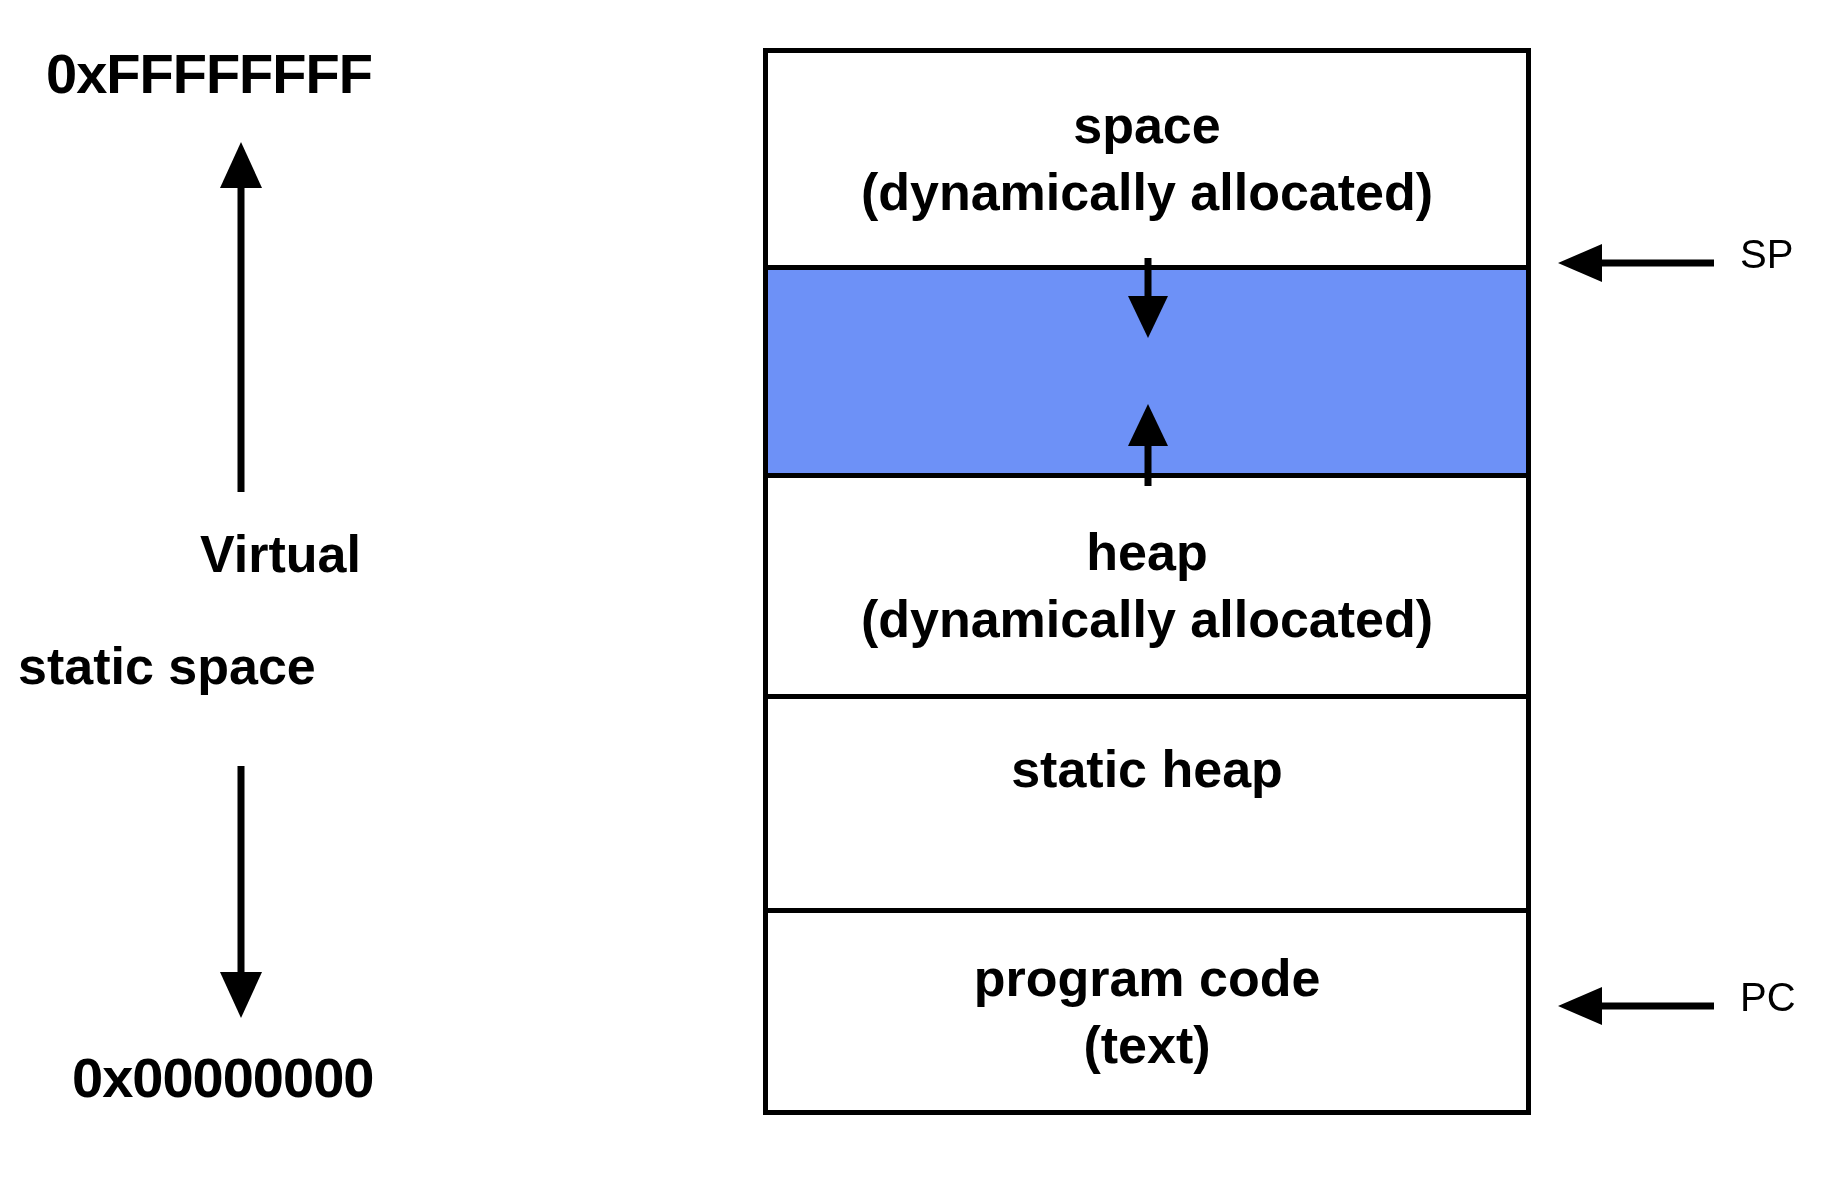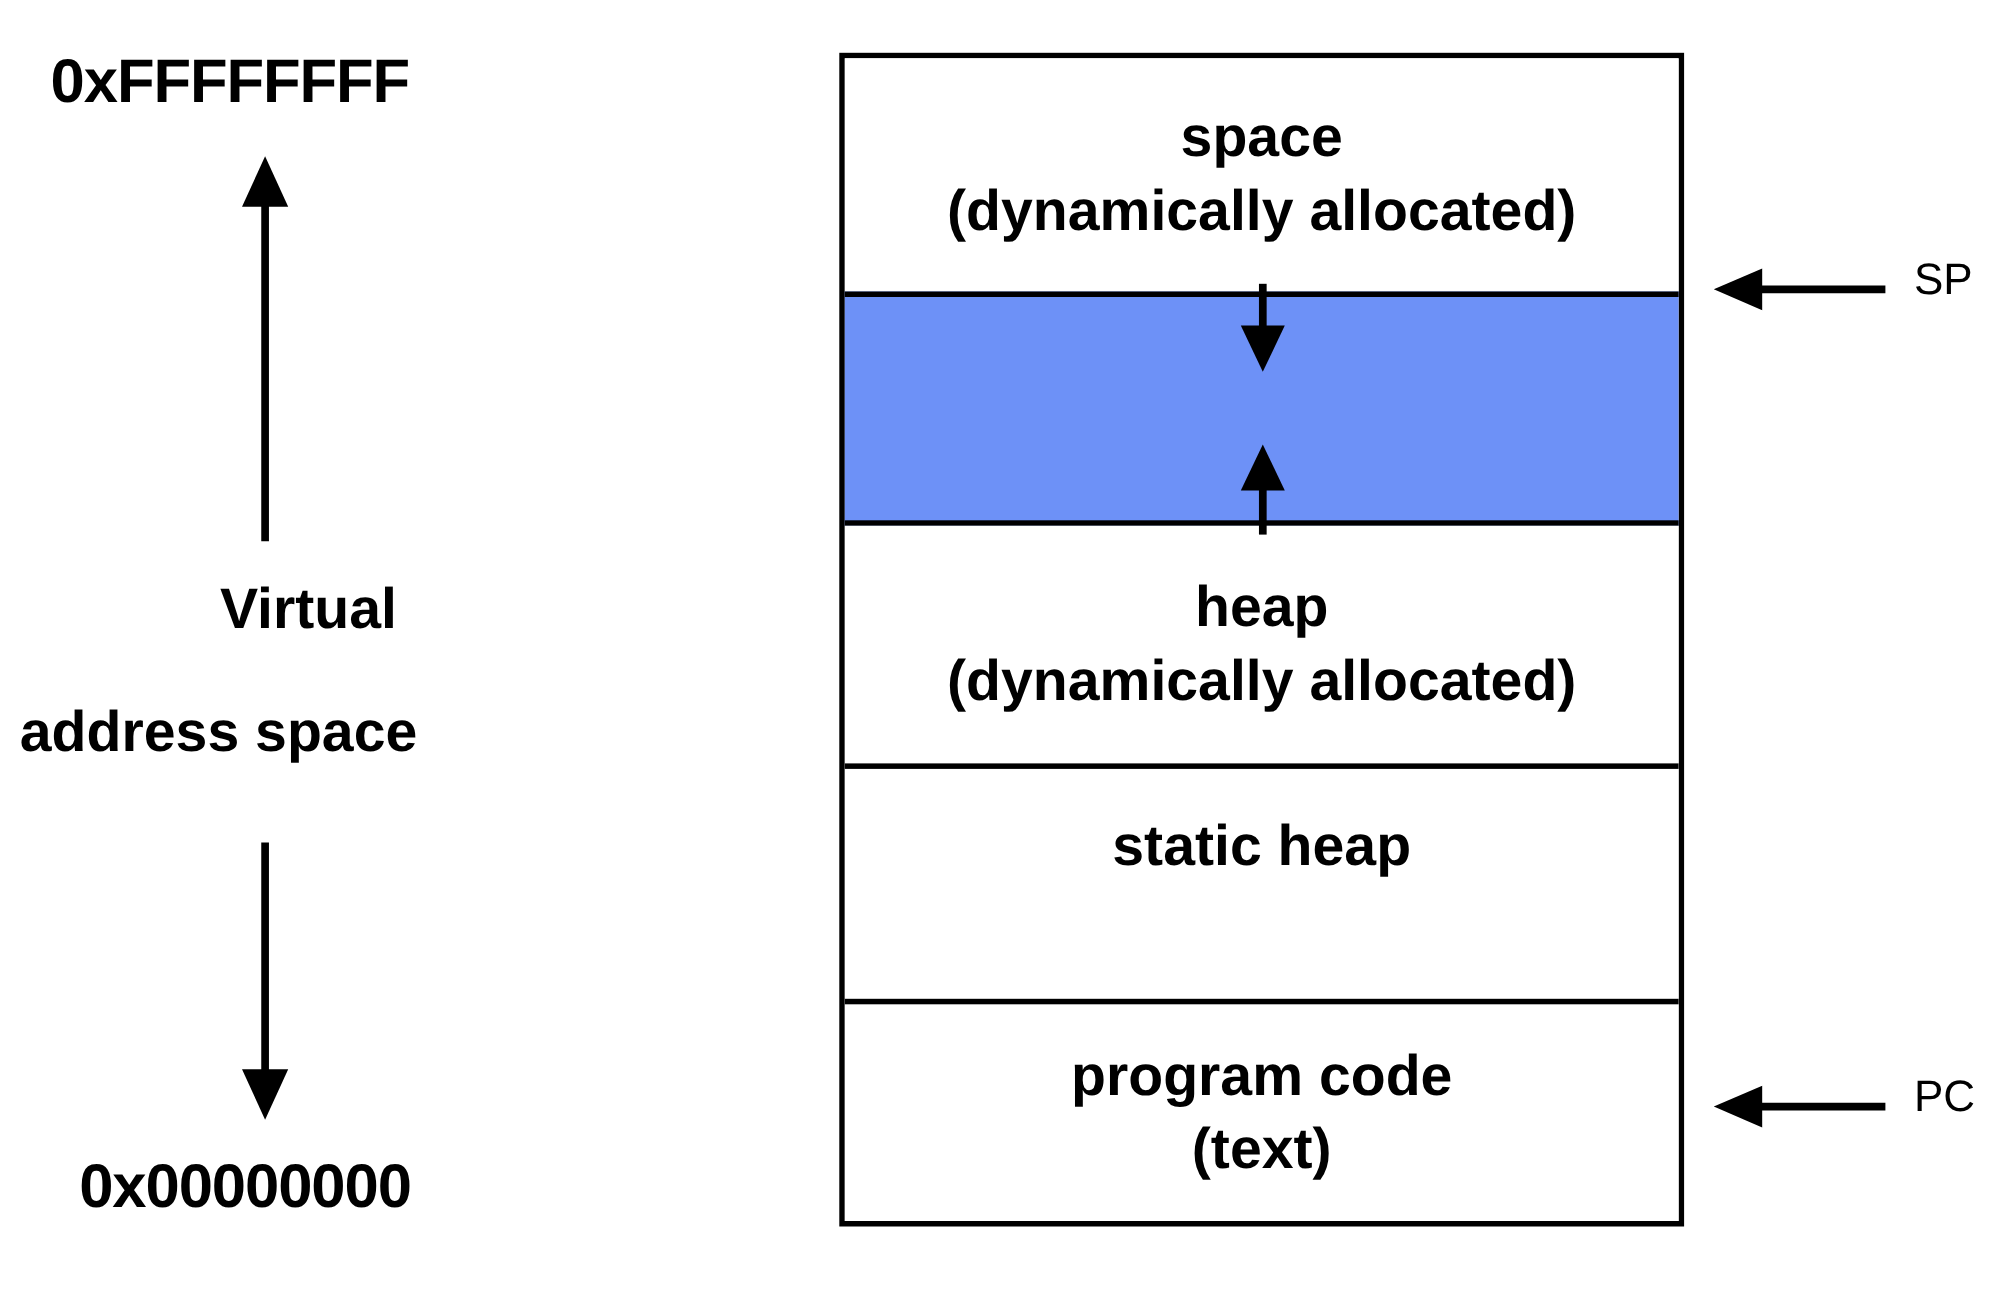--- a/index.html
+++ b/index.html
@@ -116,21 +116,21 @@
 
   <div class="addr-label" id="addr-top">0xFFFFFFFF</div>
 
   <svg class="arrow-svg" id="axis-up-arrow" width="90" height="360" viewBox="0 0 90 360">
     <line x1="45" y1="352" x2="45" y2="36" stroke="#000" stroke-width="7"></line>
     <polygon points="45,2 24,48 66,48" fill="#000"></polygon>
   </svg>
 
   <div class="axis-caption" id="caption-line1">Virtual</div>
 
-  <div class="axis-caption" id="caption-line2">address space</div>
+  <div class="axis-caption" id="caption-line2">static space</div>
 
   <svg class="arrow-svg" id="axis-down-arrow" width="90" height="260" viewBox="0 0 90 260">
     <line x1="45" y1="4" x2="45" y2="222" stroke="#000" stroke-width="7"></line>
     <polygon points="45,256 24,210 66,210" fill="#000"></polygon>
   </svg>
 
   <div class="addr-label" id="addr-bottom">0x00000000</div>
 
   <div id="memory-map">
 

